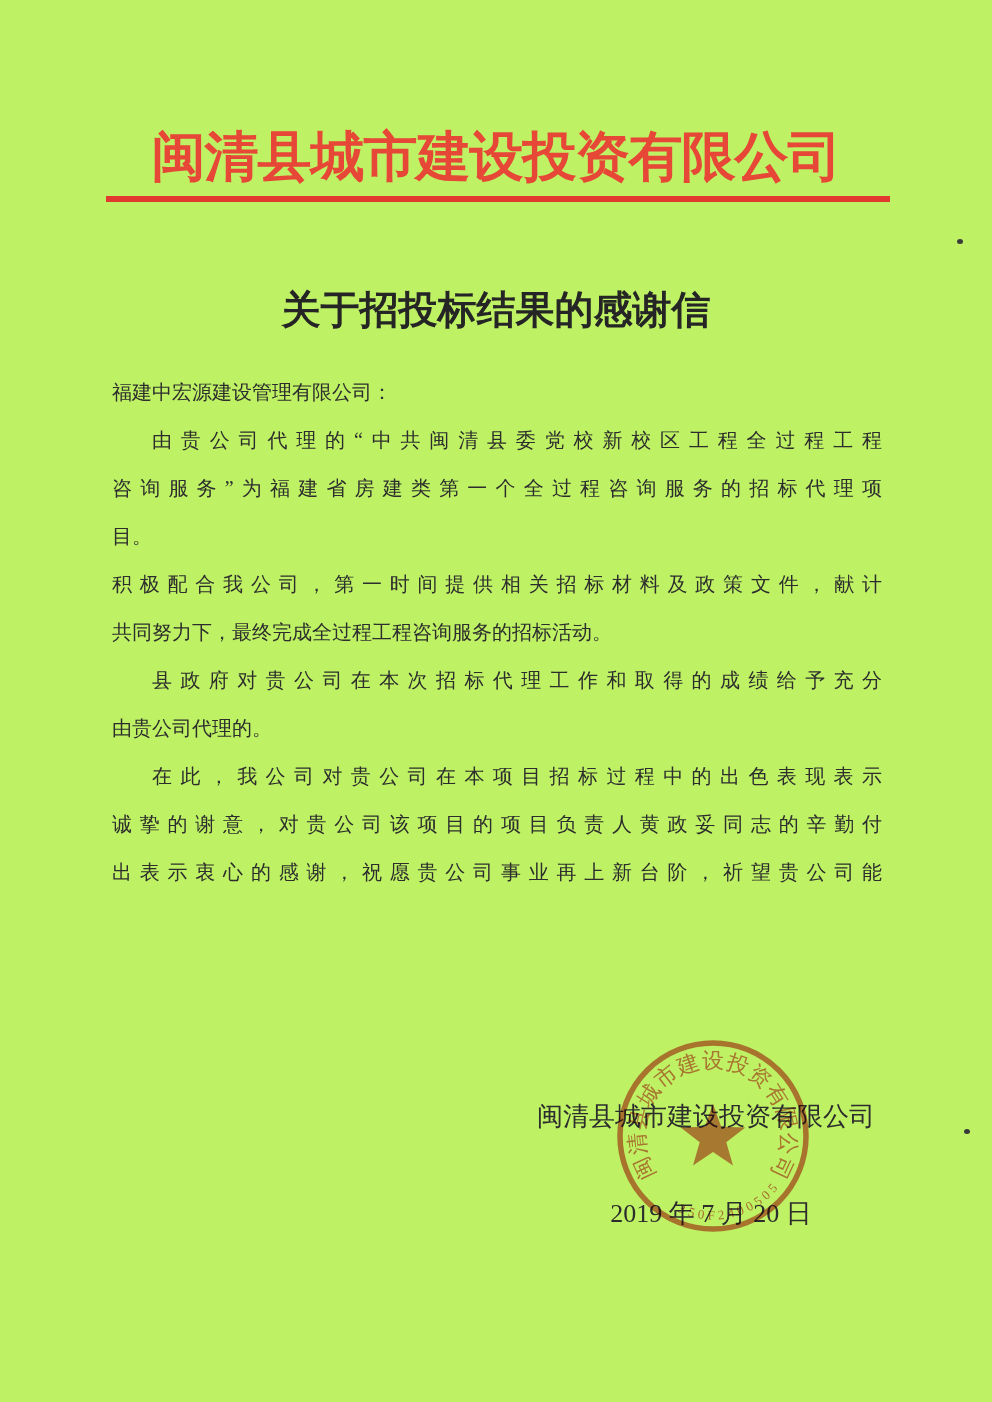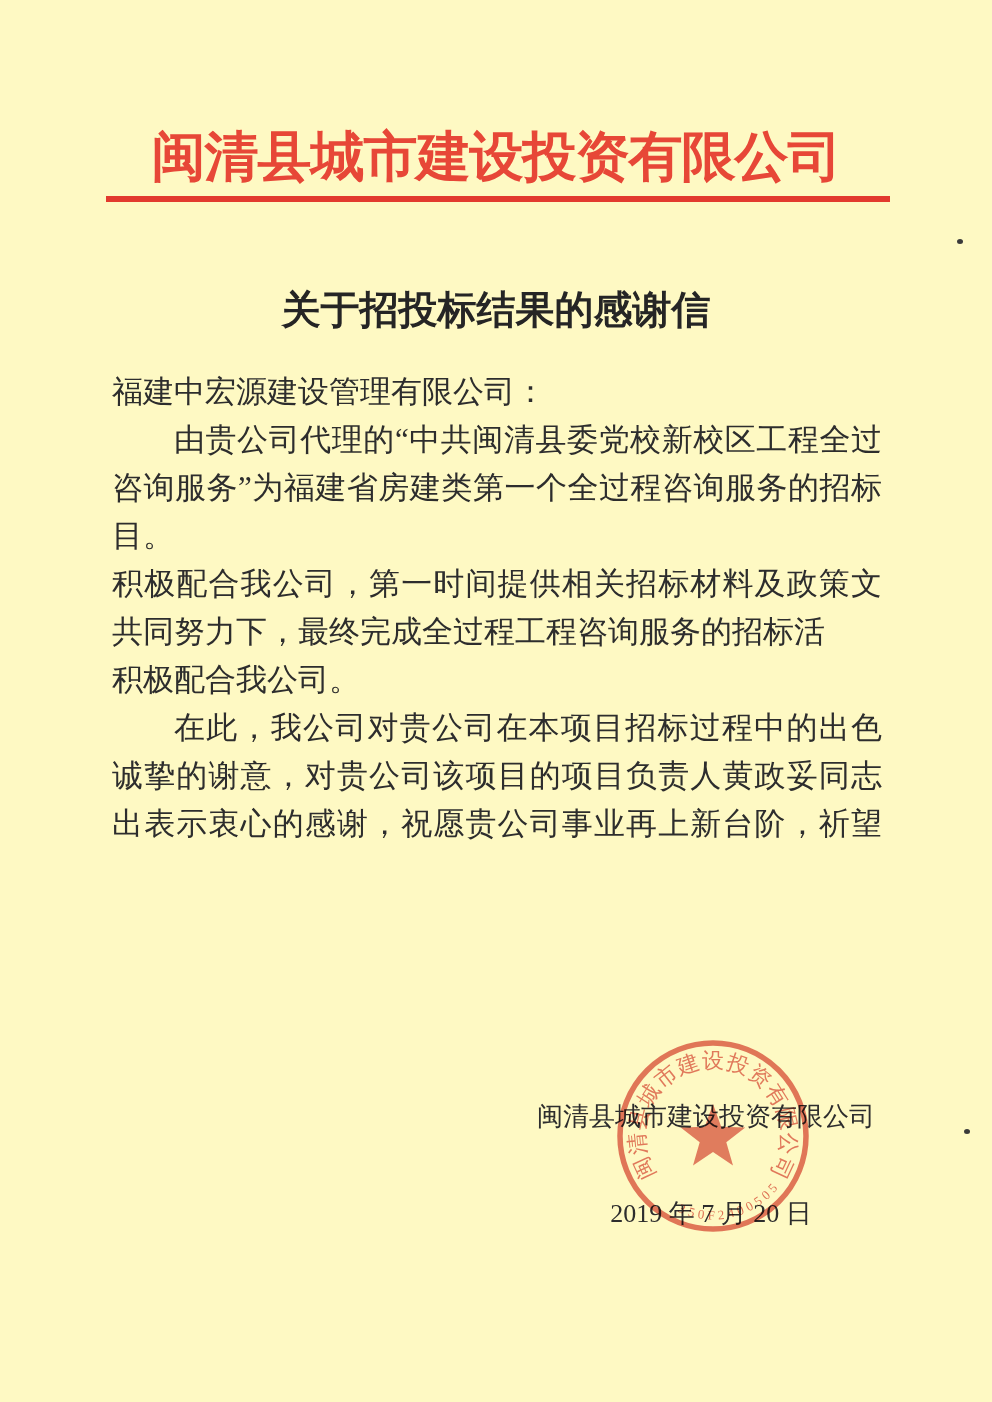--- a/index.html
+++ b/index.html
@@ -1,38 +1,38 @@
 <!DOCTYPE html>
 <html><head>
 <meta charset="utf-8">
 <style>
   html,body { margin:0; padding:0; background:#e9e9e9; }
   .page {
     position:relative; width:992px; height:1402px; margin:0 auto;
-    background:#fef9c3; overflow:hidden;
+    background:#bef264; overflow:hidden;
     font-family:"Liberation Serif", serif; color:#2d2d2d;
   }
   .letterhead {
     position:absolute; top:121px; left:0; width:100%; height:72px;
     text-align:center; font-size:54px; line-height:72px; font-weight:bold;
     letter-spacing:-1px; color:#e74737;
     font-family:"Liberation Serif", serif;
   }
   .red-rule {
     position:absolute; top:196px; left:106px; width:784px; height:6px;
     background:#e23a2e;
   }
   .doc-title {
     position:absolute; top:289px; left:0; width:100%;
     text-align:center; font-size:39px; line-height:42px; font-weight:bold;
     color:#252525; font-family:"Liberation Sans", sans-serif;
   }
   .letter-body {
     position:absolute; top:368px; left:112px; width:770px;
-    font-size:31px;
+    font-size:20px;
   }
   .line { height:48px; line-height:48px; overflow:hidden; word-break:break-all; }
   .line.indent { text-indent:2em; }
   .line.fill { text-align:justify; text-align-last:justify; }
   .signature {
     position:absolute; top:1098px; left:534px; width:344px; height:38px;
     text-align:center; font-size:26px; line-height:38px; white-space:nowrap;
   }
   .sig-date {
     position:absolute; top:1196px; left:591px; width:240px; height:36px;
@@ -57,21 +57,22 @@
 
   <div class="doc-title">关于招投标结果的感谢信</div>
 
   <div class="letter-body">
       <div class="line">福建中宏源建设管理有限公司：</div>
       <div class="line indent fill">由贵公司代理的“中共闽清县委党校新校区工程全过程工程</div>
       <div class="line fill">咨询服务”为福建省房建类第一个全过程咨询服务的招标代理项</div>
       <div class="line">目。</div>
       <div class="line fill">积极配合我公司，第一时间提供相关招标材料及政策文件，献计</div>
       <div class="line">共同努力下，最终完成全过程工程咨询服务的招标活动。</div>
-      <div class="line">积极配合我公司。</div>
+      <div class="line indent fill">县政府对贵公司在本次招标代理工作和取得的成绩给予充分</div>
+      <div class="line">由贵公司代理的。</div>
       <div class="line indent fill">在此，我公司对贵公司在本项目招标过程中的出色表现表示</div>
       <div class="line fill">诚挚的谢意，对贵公司该项目的项目负责人黄政妥同志的辛勤付</div>
       <div class="line fill">出表示衷心的感谢，祝愿贵公司事业再上新台阶，祈望贵公司能</div>
     </div>
 
   <div class="signature">闽清县城市建设投资有限公司</div>
 
   <div class="sig-date">2019 年 7 月 20 日</div>
 
   <svg class="seal" viewBox="0 0 220 220" xmlns="http://www.w3.org/2000/svg">

